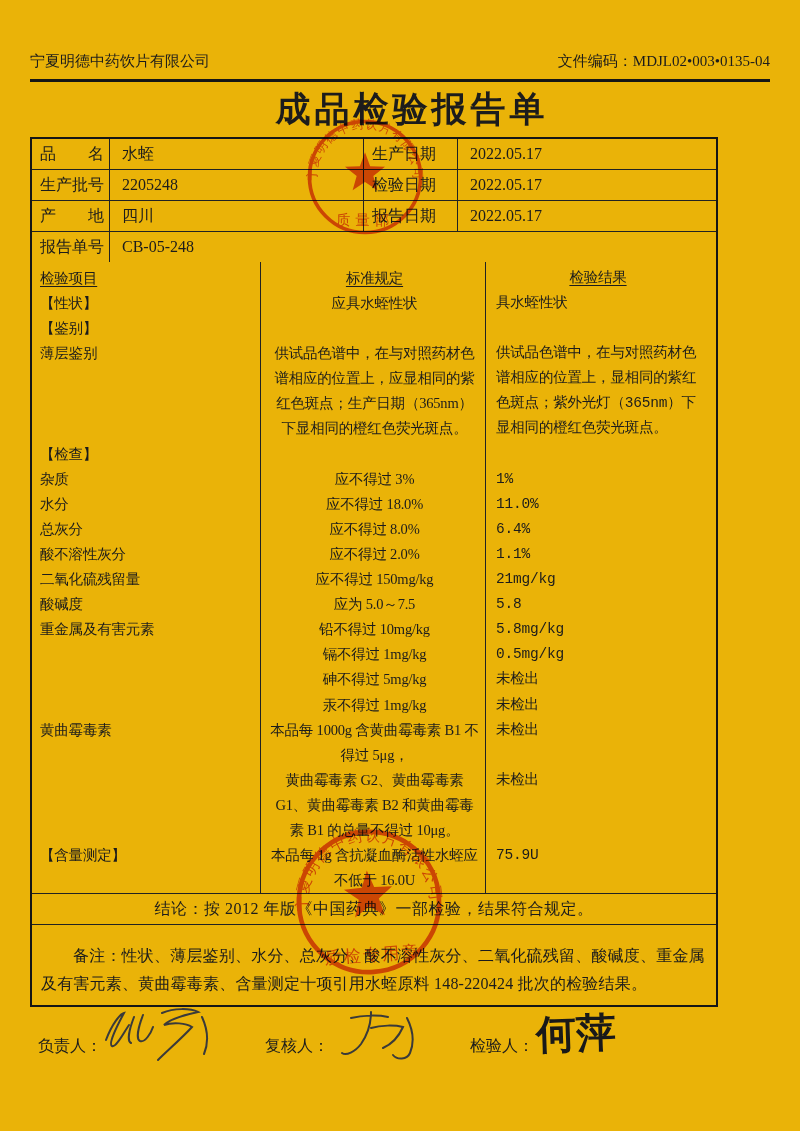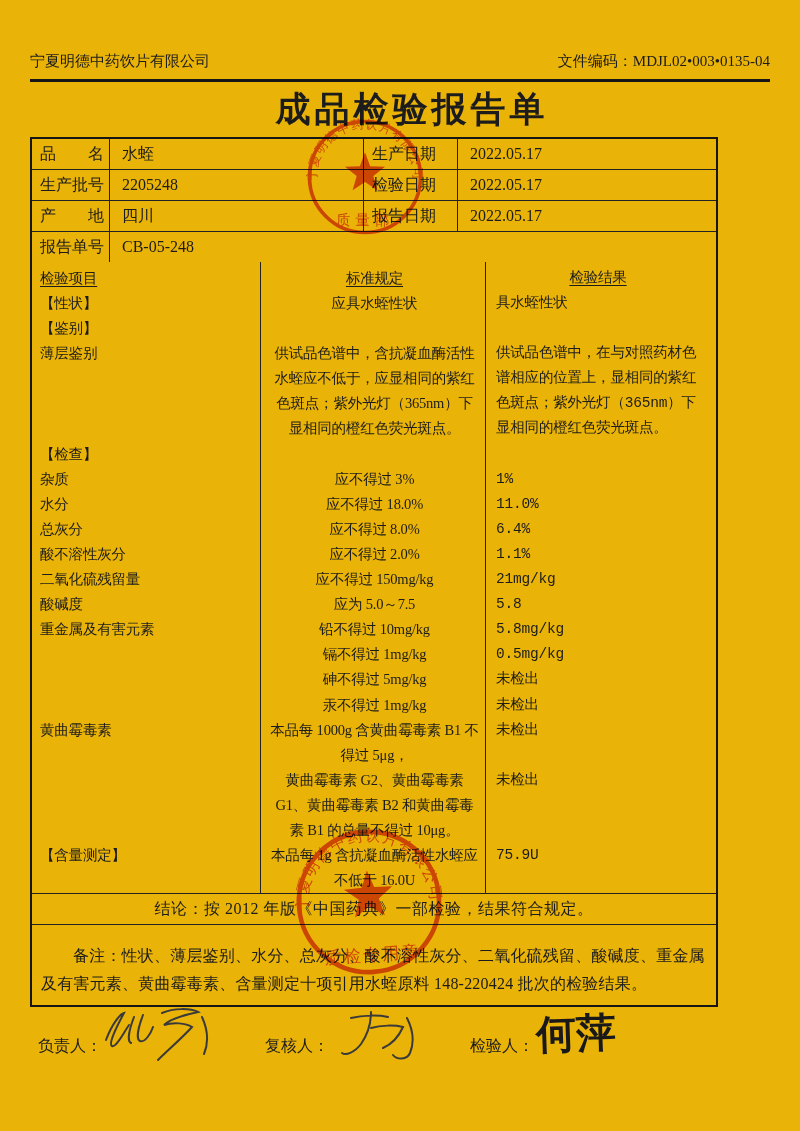--- a/index.html
+++ b/index.html
@@ -95,21 +95,21 @@
 
       <div class="c1">【性状】</div>
       <div class="c2">应具水蛭性状</div>
       <div class="c3">具水蛭性状</div>
 
       <div class="c1">【鉴别】</div>
       <div class="c2"></div>
       <div class="c3"></div>
 
       <div class="c1">薄层鉴别</div>
-      <div class="c2">供试品色谱中，含抗凝血酶活性水蛭应不低于，应显相同的紫红色斑点；紫外光灯（365nm）下显相同的橙红色荧光斑点。</div>
+      <div class="c2">供试品色谱中，在与对照药材色谱相应的位置上，应显相同的紫红色斑点；生产日期（365nm）下显相同的橙红色荧光斑点。</div>
       <div class="c3">供试品色谱中，在与对照药材色谱相应的位置上，显相同的紫红色斑点；紫外光灯（365nm）下显相同的橙红色荧光斑点。</div>
 
       <div class="c1">【检查】</div>
       <div class="c2"></div>
       <div class="c3"></div>
 
       <div class="c1">杂质</div>
       <div class="c2">应不得过 3%</div>
       <div class="c3">1%</div>
 

